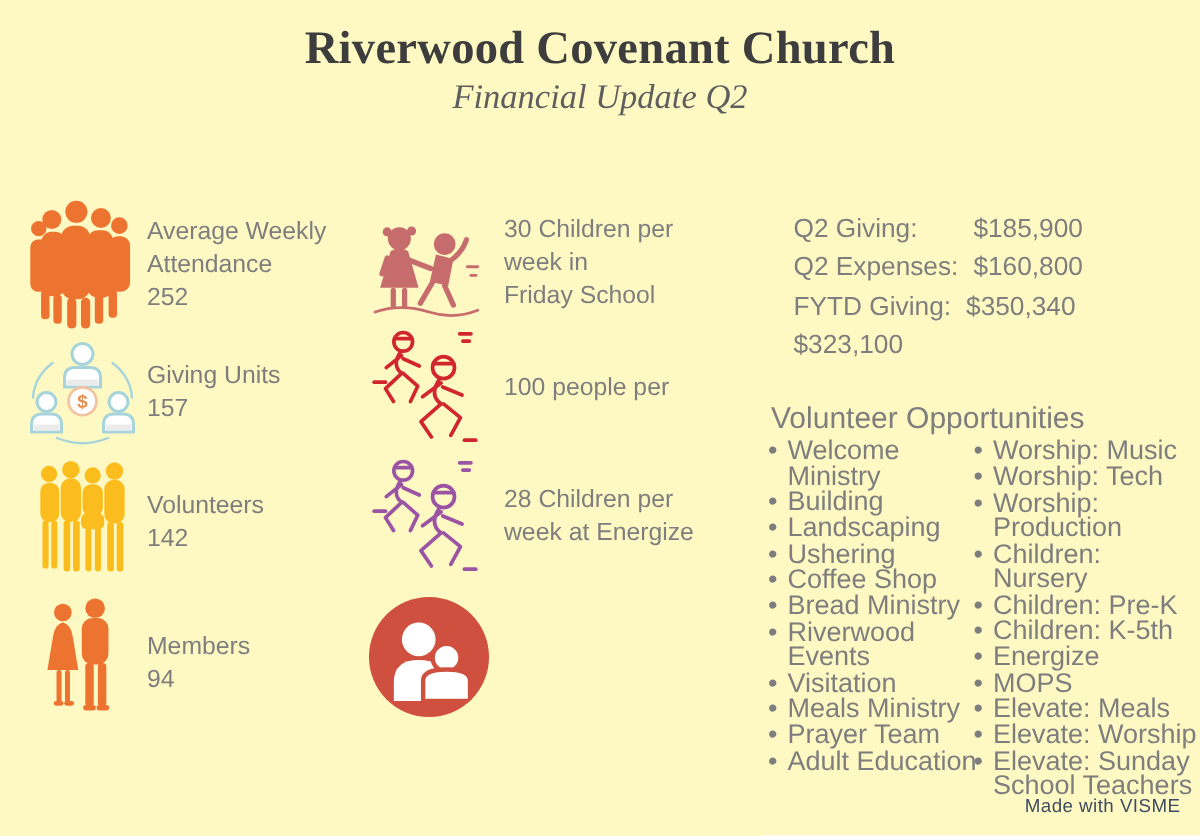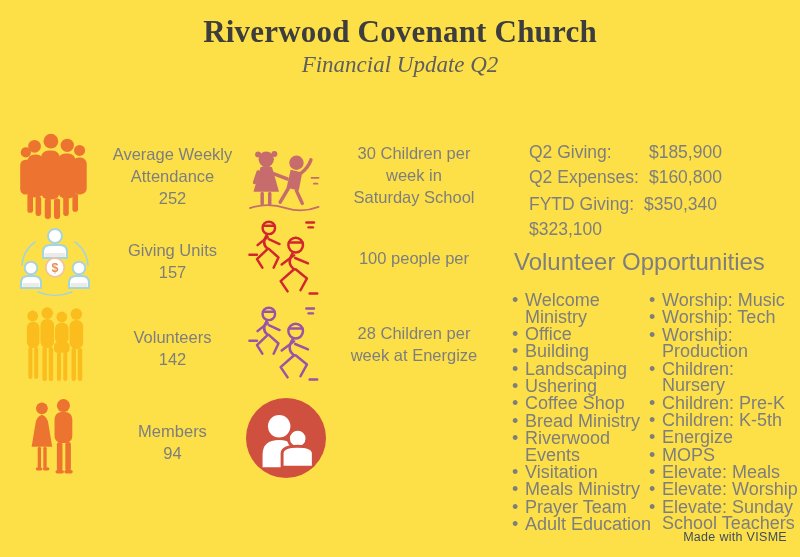--- a/index.html
+++ b/index.html
@@ -1,30 +1,30 @@
 <!DOCTYPE html>
 <html style="--orange: #ED7430; --yellow: #FBBD1E; --rose: #C76C6C; --red: #D2262E; --purple: #9B53A4; --red-circle: #D0503F; --teal: #A7D4DA; --dollar-orange: #E89050; --title-text: #3D3D3D; --subtitle-text: #5E5E5E; --body-text: #7E7E7E; --visme-text: #3E4D61;"><head>
 <meta charset="utf-8">
 <style>
   html,body{margin:0;padding:0;background:#fff;}
-  .canvas{position:relative;width:800px;height:557px;background:#fde047;overflow:hidden;
+  .canvas{position:relative;width:800px;height:557px;background:#fef9c3;overflow:hidden;
           font-family:"Liberation Sans",sans-serif;}
 
   
   .title{position:absolute;top:14px;left:0;width:100%;text-align:center;
          font-family:"Liberation Serif",serif;font-weight:600;font-size:31px;
          color:var(--title-text);letter-spacing:.2px;}
   .subtitle{position:absolute;top:52px;left:0;width:100%;text-align:center;
             font-family:"Liberation Serif",serif;font-weight:400;font-size:23px;
             color:var(--subtitle-text);font-style:italic;}
 
   
   .stat-row{position:absolute;display:flex;align-items:center;}
   .icon-box{display:flex;justify-content:center;align-items:center;flex:0 0 auto;}
-  .stat-text{flex:1;text-align:center;color:var(--body-text);
+  .stat-text{flex:1;color:var(--body-text);
              font-size:16.5px;line-height:22px;}
 
   
   .f-orange{fill:var(--orange);}
   .f-yellow{fill:var(--yellow);}
   .f-rose{fill:var(--rose);}
   .f-redcircle{fill:var(--red-circle);}
   .f-white{fill:#ffffff;}
   .f-white-sred{fill:#ffffff;stroke:var(--red-circle);stroke-width:3;}
   .f-band{fill:#ebebeb;}
@@ -37,22 +37,22 @@
   .s-dollar-ring{stroke:#f3c29e;fill:#ffffff;stroke-width:1.8;}
   .dollar-text{fill:var(--dollar-orange);font-size:12.5px;font-weight:700;
                font-family:"Liberation Sans",sans-serif;}
 
   
   .financials{position:absolute;left:529px;top:141px;color:var(--body-text);
               font-size:17.5px;line-height:23px;}
   .fin-group{display:grid;grid-template-columns:max-content max-content;column-gap:10px;row-gap:2px;}
   .fin-group + .fin-group{margin-top:4px;}
 
-  .vol-heading{position:absolute;left:514px;top:248px;color:var(--body-text);
-               font-size:24px;}
+  .vol-heading{position:absolute;left:514px;top:268px;color:var(--body-text);
+               font-size:20px;}
 
   .vol-list{position:absolute;top:292px;margin:0;padding:0;list-style:none;
             color:var(--body-text);font-size:18px;line-height:16.8px;}
   .vol-list li{padding-left:13px;text-indent:-13px;margin-bottom:0.5px;}
   .vol-list li::before{content:"\2022";display:inline-block;width:13px;text-indent:0;}
   .vol-col1{left:512px;width:140px;}
   .vol-col2{left:649px;width:152px;}
 
   .visme{position:absolute;right:13px;bottom:13px;font-size:12.5px;
          color:var(--visme-text);letter-spacing:.3px;}
@@ -211,21 +211,21 @@
           <path d="M5,62 Q20,57 36,62 Q50,66.5 64,61"></path>
           <path d="M58,36 L64,36"></path>
             <path d="M60,41 L63,41"></path>
         </g>
       </svg>
     </div>
     <div class="stat-text">
       <div>
           <div>30 Children per</div>
           <div>week in</div>
-          <div>Saturday School</div>
+          <div>Friday School</div>
         </div>
     </div>
   </div>
 
   <div class="stat-row" style="top:212px;left:236px;width:256px;height:92px">
     <div class="icon-box" style="width:100px">
       <svg width="80" height="86" viewBox="0 0 74 80" aria-hidden="true">
         <g class="s-red">
           <circle cx="21" cy="12" r="5.8"></circle>
             <path d="M15.8,10 L26.2,10"></path>
@@ -316,21 +316,20 @@
       <span>FYTD Giving:</span>
       <span>$350,340</span>
       <span>$323,100</span>
     </div>
   </div>
 
   <div class="vol-heading">Volunteer Opportunities</div>
 
   <ul class="vol-list vol-col1">
       <li>Welcome Ministry</li>
-      <li>Office</li>
       <li>Building</li>
       <li>Landscaping</li>
       <li>Ushering</li>
       <li>Coffee Shop</li>
       <li>Bread Ministry</li>
       <li>Riverwood Events</li>
       <li>Visitation</li>
       <li>Meals Ministry</li>
       <li>Prayer Team</li>
       <li>Adult Education</li>

